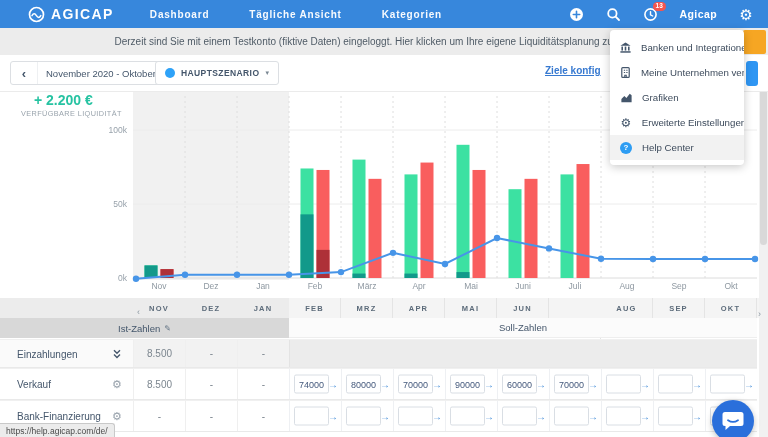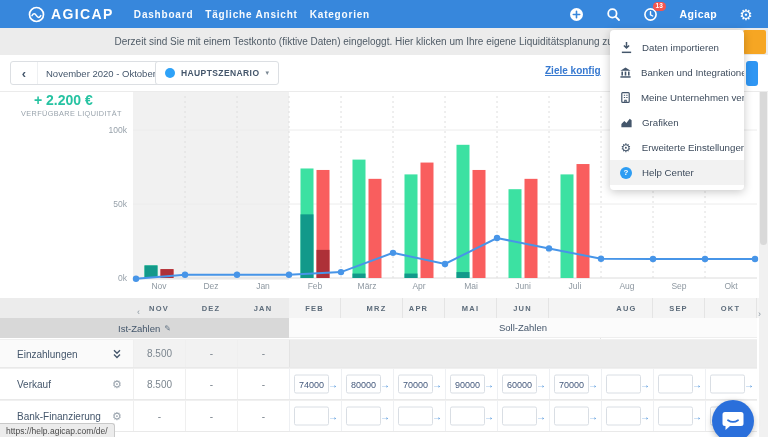--- a/index.html
+++ b/index.html
@@ -3,21 +3,21 @@
 <meta charset="utf-8">
 <style>
   * { box-sizing: border-box; margin: 0; padding: 0; }
   html,body { width:768px; height:437px; }
   body { font-family:"Liberation Sans",sans-serif; position:relative; overflow:hidden; background:#fff; }
 
   
   .navbar { position:absolute; left:0; top:0; width:768px; height:28px; background:#3787dc; display:flex; align-items:center; z-index:30; }
   .brand { display:flex; align-items:center; margin-left:28px; cursor:pointer; }
   .brand-text { color:#fff; font-size:14px; font-weight:800; letter-spacing:1.4px; margin-left:6px; }
-  .nav-items { display:flex; margin-left:20px; gap:12px; }
+  .nav-items { display:flex; margin-left:36px; gap:40px; }
   .nav-item { color:rgba(255,255,255,.96); font-size:10px; font-weight:700; letter-spacing:.8px; cursor:pointer; }
   .nav-right { position:absolute; right:14px; top:0; height:28px; display:flex; align-items:center; gap:21px; }
   .nav-ic { position:relative; width:16px; height:16px; display:flex; align-items:center; justify-content:center; cursor:pointer; }
   .badge { position:absolute; top:-4px; left:10px; background:#f4554e; color:#fff; font-size:6.5px; font-weight:700; border-radius:6px; padding:1px 3px; line-height:1; }
   .nav-user { color:#fff; font-size:10.5px; font-weight:700; letter-spacing:.4px; cursor:pointer; }
   .gear-glyph { color:#fff; font-size:15px; line-height:1; }
 
   
   .banner { position:absolute; left:0; top:28px; width:768px; height:27px; background:#ececec; display:flex; align-items:center; justify-content:center; cursor:pointer; z-index:5; }
   .banner span { font-size:10px; color:#4f5b66; }
@@ -215,21 +215,21 @@
       <circle cx="755" cy="171.056" r="3.2" fill="#4795e8"></circle>
     </svg></div>
 
 <div class="mh-strip"></div>
 <div class="mh-ist"></div>
 <div id="month-cells">
     <div class="mh-cell" style="left: 133px; width: 52px;">NOV</div>
     <div class="mh-cell" style="left: 185px; width: 52px;">DEZ</div>
     <div class="mh-cell" style="left: 237px; width: 52px;">JAN</div>
     <div class="mh-cell soll" style="left: 289px; width: 52px;">FEB</div>
-    <div class="mh-cell soll" style="left: 351px; width: 52px; text-align: center;">MRZ</div>
+    <div class="mh-cell soll" style="left: 341px; width: 52px; text-align: center;">MRZ</div>
     <div class="mh-cell soll" style="left: 393px; width: 52px;">APR</div>
     <div class="mh-cell soll" style="left: 445px; width: 52px;">MAI</div>
     <div class="mh-cell soll" style="left: 497px; width: 52px;">JUN</div>
     <div class="mh-cell soll" style="left: 549px; width: 52px; margin-top: 34px;">JUL</div>
     <div class="mh-cell soll" style="left: 601px; width: 52px;">AUG</div>
     <div class="mh-cell soll" style="left: 653px; width: 52px;">SEP</div>
     <div class="mh-cell soll" style="left: 705px; width: 52px;">OKT</div>
   </div>
 <span class="tbl-scroll-chip" style="left:137px; top:307px;">‹</span>
 <span class="tbl-scroll-chip" style="left:758px; top:309px;">›</span>
@@ -340,29 +340,20 @@
 
 <div class="vscroll">
   <div class="vscroll-thumb"></div>
 </div>
 
 <div class="menu-panel">
   <div id="menu-items">
       <div class="menu-item">
         <span class="mi-icon">
           <svg width="13" height="13" viewBox="0 0 14 14">
-            <path d="M7 1v6.2M4.2 4.8L7 7.6l2.8-2.8" fill="none" stroke="#44566b" stroke-width="1.6"></path>
-            <path d="M2 11.4h10v1.6H2z" fill="#44566b"></path>
-          </svg>
-        </span>
-        <span class="mi-label">Daten importieren</span>
-      </div>
-      <div class="menu-item">
-        <span class="mi-icon">
-          <svg width="13" height="13" viewBox="0 0 14 14">
             <path d="M1.5 5L7 1.5 12.5 5z" fill="#44566b"></path>
             <rect x="2.6" y="6" width="1.7" height="4.3" fill="#44566b"></rect>
             <rect x="6.15" y="6" width="1.7" height="4.3" fill="#44566b"></rect>
             <rect x="9.7" y="6" width="1.7" height="4.3" fill="#44566b"></rect>
             <rect x="1.5" y="11" width="11" height="1.6" fill="#44566b"></rect>
           </svg>
         </span>
         <span class="mi-label">Banken und Integrationen</span>
       </div>
       <div class="menu-item">

